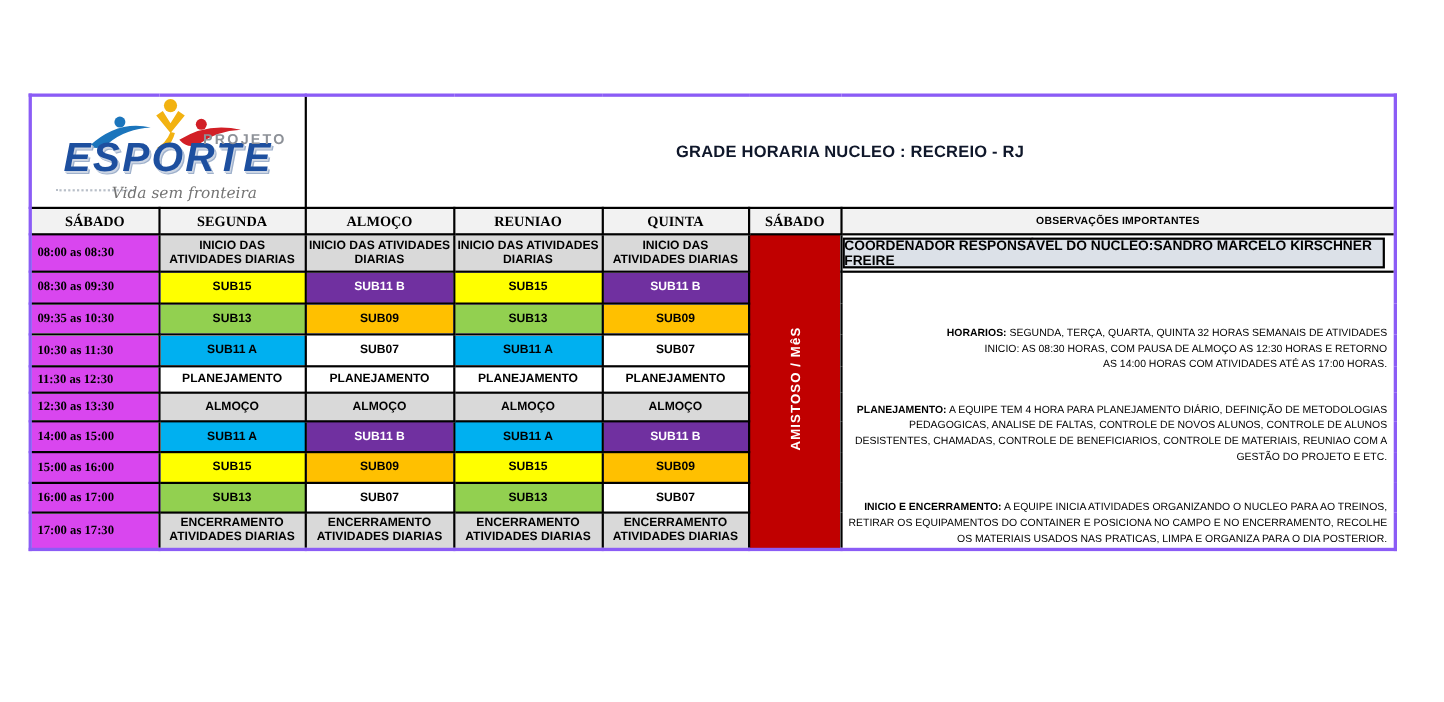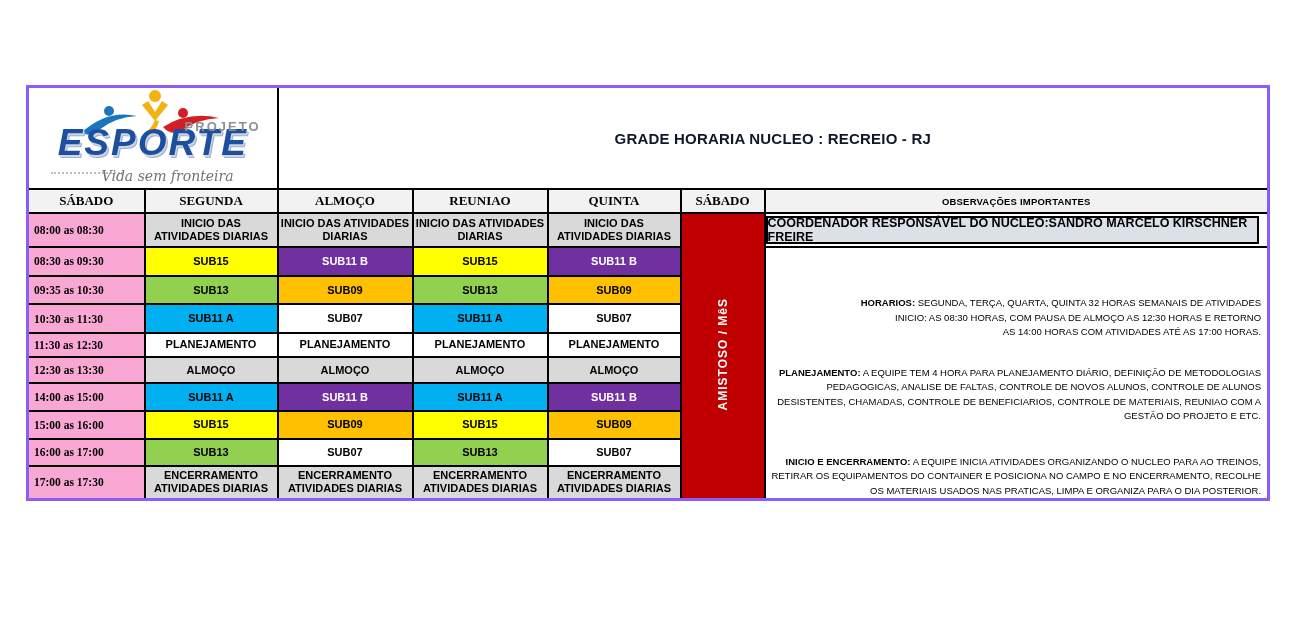--- a/index.html
+++ b/index.html
@@ -27,21 +27,21 @@
   .tagline{position:absolute;top:80px;left:56%;transform:translateX(-50%);
     font-family:"DejaVu Serif",serif;font-style:italic;font-size:14px;color:#737373;white-space:nowrap;}
   .fineprint{position:absolute;top:84px;left:22px;width:72px;border-top:2px dotted #b8bfc8;}
 
   
   tr.head-row{height:24px;}
   th{background:#F2F2F2;font-family:"Liberation Serif",serif;font-weight:bold;font-size:13px;color:#000;}
   th.obs-head{font-family:"Liberation Sans",sans-serif;font-size:9.5px;letter-spacing:.2px;}
 
   
-  td.time{background:#f9a8d4;font-family:"Liberation Serif",serif;font-weight:bold;font-size:11.5px;
+  td.time{background:#d946ef;font-family:"Liberation Serif",serif;font-weight:bold;font-size:11.5px;
     text-align:left;padding-left:5px;white-space:nowrap;}
   td.day{text-align:center;font-weight:bold;font-size:11px;line-height:1.2;padding:0 2px;color:#000;}
   tr.r0{height:34px}tr.r1{height:28px}tr.r2{height:28px}tr.r3{height:28px}tr.r4{height:23px}
   tr.r5{height:26px}tr.r6{height:27px}tr.r7{height:27px}tr.r8{height:26px}tr.r9{height:33px}
 
   td.sabado{background:#C00000;text-align:center;}
   .vtext{writing-mode:vertical-rl;transform:rotate(180deg);color:#fff;font-weight:bold;
     font-size:12px;letter-spacing:1px;white-space:nowrap;}
 
   td.coord-cell{background:#fff;}

